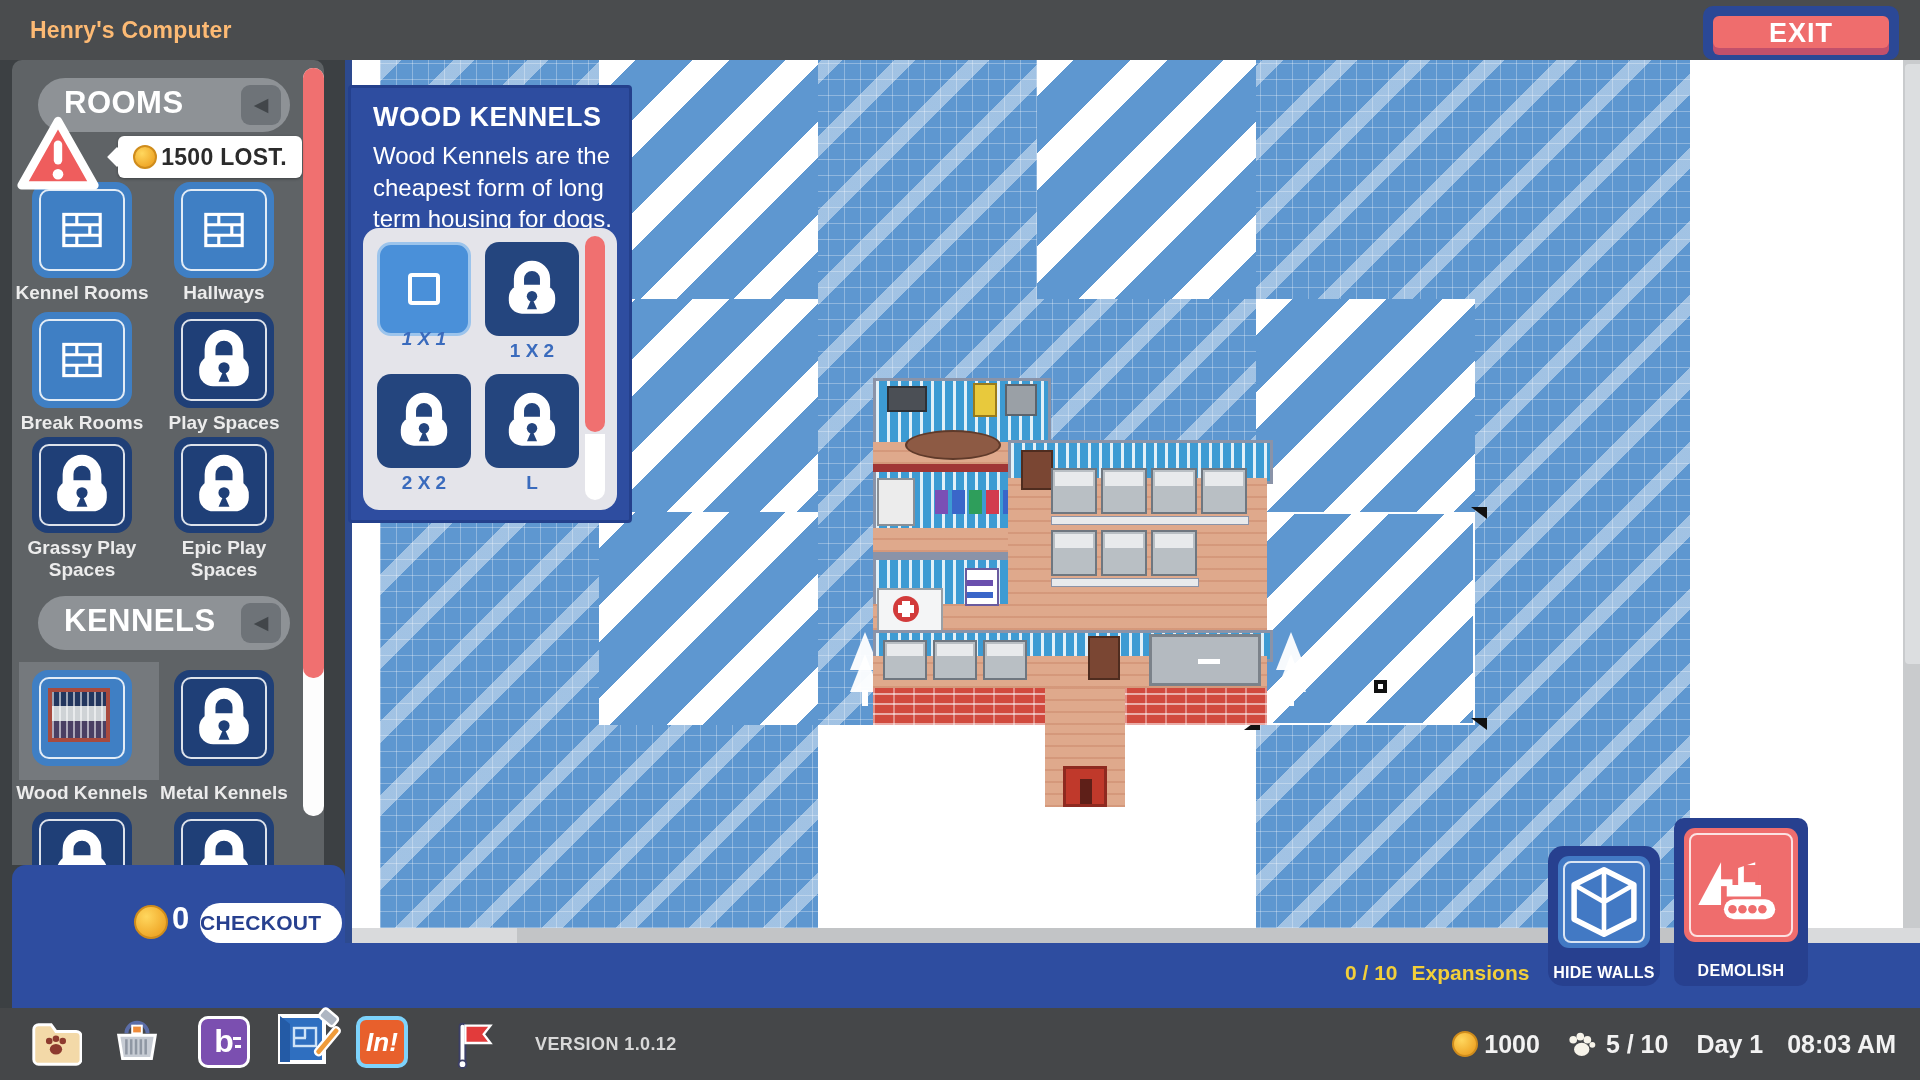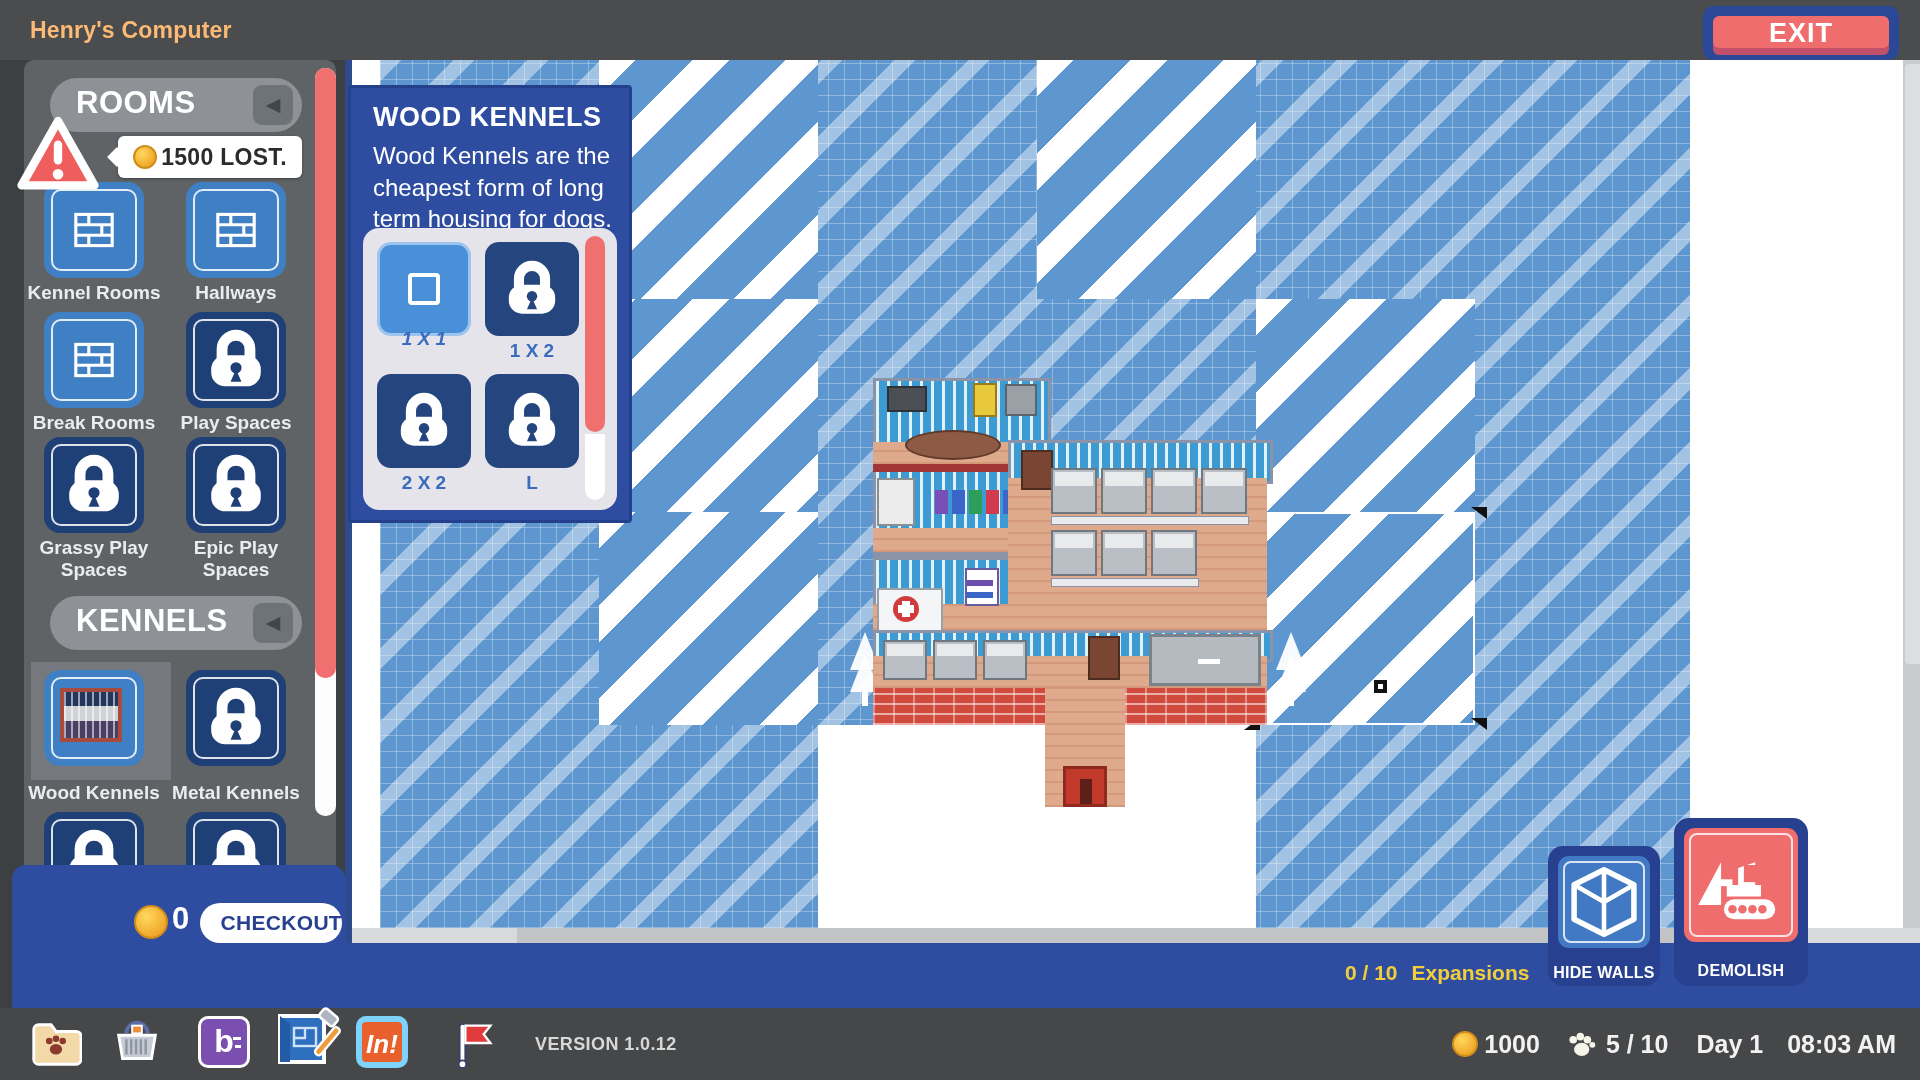--- a/index.html
+++ b/index.html
@@ -46,21 +46,21 @@
   .brick{background-color:#d14a3e;background-image:
       repeating-linear-gradient(0deg, rgba(255,255,255,.55) 0 2px, rgba(255,255,255,0) 2px 10px),
       repeating-linear-gradient(90deg, rgba(255,255,255,.38) 0 2px, rgba(255,255,255,0) 2px 20px);}
   .divider{background:#a03636;}
   .kbox{background:#b9bfc4;border:2px solid #6f7780;box-sizing:border-box;}
   .kbox:before{content:"";position:absolute;left:2px;top:2px;right:2px;height:34%;background:#e8eaec;}
   .graypen{background:#b4bac0;border:3px solid #7b828a;box-sizing:border-box;}
   .tree{width:0;height:0;border-left:15px solid transparent;border-right:15px solid transparent;border-bottom:38px solid #fff;opacity:.95;}
 
   
-  .sidebar{left:12px;top:60px;width:312px;height:805px;background:#5f6366;border-radius:10px 10px 0 0;overflow:hidden;z-index:10;margin-left:12px;}
+  .sidebar{left:12px;top:60px;width:312px;height:805px;background:#5f6366;border-radius:10px 10px 0 0;overflow:hidden;z-index:10;}
   .sec-header{left:26px;width:252px;height:54px;background:#8e9296;border-radius:27px;}
   .sec-header .txt{position:absolute;left:26px;top:7px;color:#fff;font-size:31px;font-weight:bold;letter-spacing:.5px;}
   .collapse{position:absolute;right:9px;top:7px;width:40px;height:40px;background:#6e7378;border-radius:9px;color:#42464a;font-size:19px;text-align:center;line-height:40px;}
   .tile{width:100px;height:96px;border-radius:16px;box-sizing:border-box;}
   .tile.unlocked{background:#3f7fc4;}
   .tile.locked{background:#1f3f77;}
   .tile .frame{position:absolute;left:7px;top:7px;right:7px;bottom:7px;border:2px solid rgba(255,255,255,.85);border-radius:10px;}
   .tile svg.lock{position:absolute;left:50%;top:50%;width:62px;height:62px;transform:translate(-50%,-50%);}
   .tile svg.brick-i{position:absolute;left:50%;top:50%;width:52px;height:52px;transform:translate(-50%,-50%);}
   .item-label{width:150px;text-align:center;color:#ececec;font-size:19px;font-weight:600;line-height:1.15;}
@@ -88,44 +88,44 @@
   .size-tile.sel{background:#4a90d9;border:3px solid #9cc4ec;}
   .size-tile.locked{background:#24457e;}
   .size-tile .sq{position:absolute;left:50%;top:50%;width:24px;height:24px;transform:translate(-50%,-50%);border:4px solid #fff;border-radius:4px;}
   .size-label{width:94px;text-align:center;color:#3a6bbd;font-size:19px;font-weight:bold;}
   .panel-scroll{left:222px;top:8px;width:20px;height:196px;background:#f07070;border-radius:10px;}
   .panel-scroll-track{left:222px;top:206px;width:20px;height:66px;background:#fff;border-radius:0 0 10px 10px;}
 
   
   .footerblue{left:12px;top:865px;width:333px;height:143px;background:#2e4da0;border-radius:14px 14px 0 0;z-index:14;}
   .checkout{left:188px;top:38px;width:142px;height:40px;background:#fff;border-radius:22px;color:#27408f;
-      font-size:21px;font-weight:bold;text-align:right;line-height:40px;letter-spacing:.3px;}
+      font-size:21px;font-weight:bold;text-align:left;line-height:40px;letter-spacing:.3px;}
   .coin{border-radius:50%;background:radial-gradient(circle at 35% 32%, #ffd75e, #f0a92a 72%);border:2px solid #cf8c1c;box-sizing:border-box;}
   .cart-zero{left:160px;top:36px;color:#fff;font-size:31px;font-weight:bold;}
   .instrbar{left:345px;top:943px;width:1575px;height:65px;background:#2e4da0;z-index:13;}
   .instr-text{left:14px;top:6px;width:790px;color:#f2cf3a;font-size:19.5px;font-weight:bold;line-height:1.35;letter-spacing:.2px;}
   .expansions{left:1000px;top:18px;color:#f2cf3a;font-size:21px;font-weight:bold;display:flex;gap:14px;}
 
   
   .toolbtn{background:#27408f;border-radius:15px;z-index:20;}
   .toolbtn .inner{position:absolute;left:10px;top:10px;border-radius:11px;}
   .toolbtn .inner .inframe{position:absolute;inset:5px;border:2px solid rgba(255,255,255,.8);border-radius:8px;}
   .toolbtn .lbl{position:absolute;left:0;right:0;text-align:center;color:#fff;font-weight:bold;font-size:16px;letter-spacing:.3px;}
   .hidewalls{left:1548px;top:846px;width:112px;height:140px;}
   .hidewalls .inner{width:92px;height:92px;background:#4279c4;}
-  .demolish{left:1674px;top:818px;width:134px;height:168px;}
+  .demolish{left:1674px;top:818px;width:134px;height:168px;border-radius:10px;}
   .demolish .inner{width:114px;height:114px;background:#ef6d6d;}
 
   
   .taskbar{left:0;top:1008px;width:1920px;height:72px;background:#454749;z-index:40;}
   .ticon{top:8px;width:54px;height:54px;}
   .version{left:535px;top:26px;color:#d8d8d8;font-size:18px;font-weight:bold;letter-spacing:.4px;}
   .status{right:24px;top:0;height:72px;display:flex;align-items:center;gap:14px;color:#f2f2f2;font-size:25px;font-weight:600;}
   .b-app{background:#7b4fb0;border:3px solid #fff;border-radius:10px;box-sizing:border-box;color:#fff;font-size:32px;font-weight:bold;text-align:center;line-height:44px;}
-  .in-app{background:#e8602c;border:6px solid #7dd3fc;border-radius:10px;box-sizing:border-box;color:#fff;font-size:26px;font-weight:bold;font-style:italic;text-align:center;line-height:44px;}
+  .in-app{background:#e8602c;border:4px solid #7dd3fc;border-radius:10px;box-sizing:border-box;color:#fff;font-size:26px;font-weight:bold;font-style:italic;text-align:center;line-height:44px;}
 </style>
 </head>
 <body>
 
 <div id="app">
 
   <div class="abs canvas">
     <div class="abs map pat-soft">
 
       <div class="abs pat-bold" style="left:219px;top:0;width:219px;height:239px;"></div>

